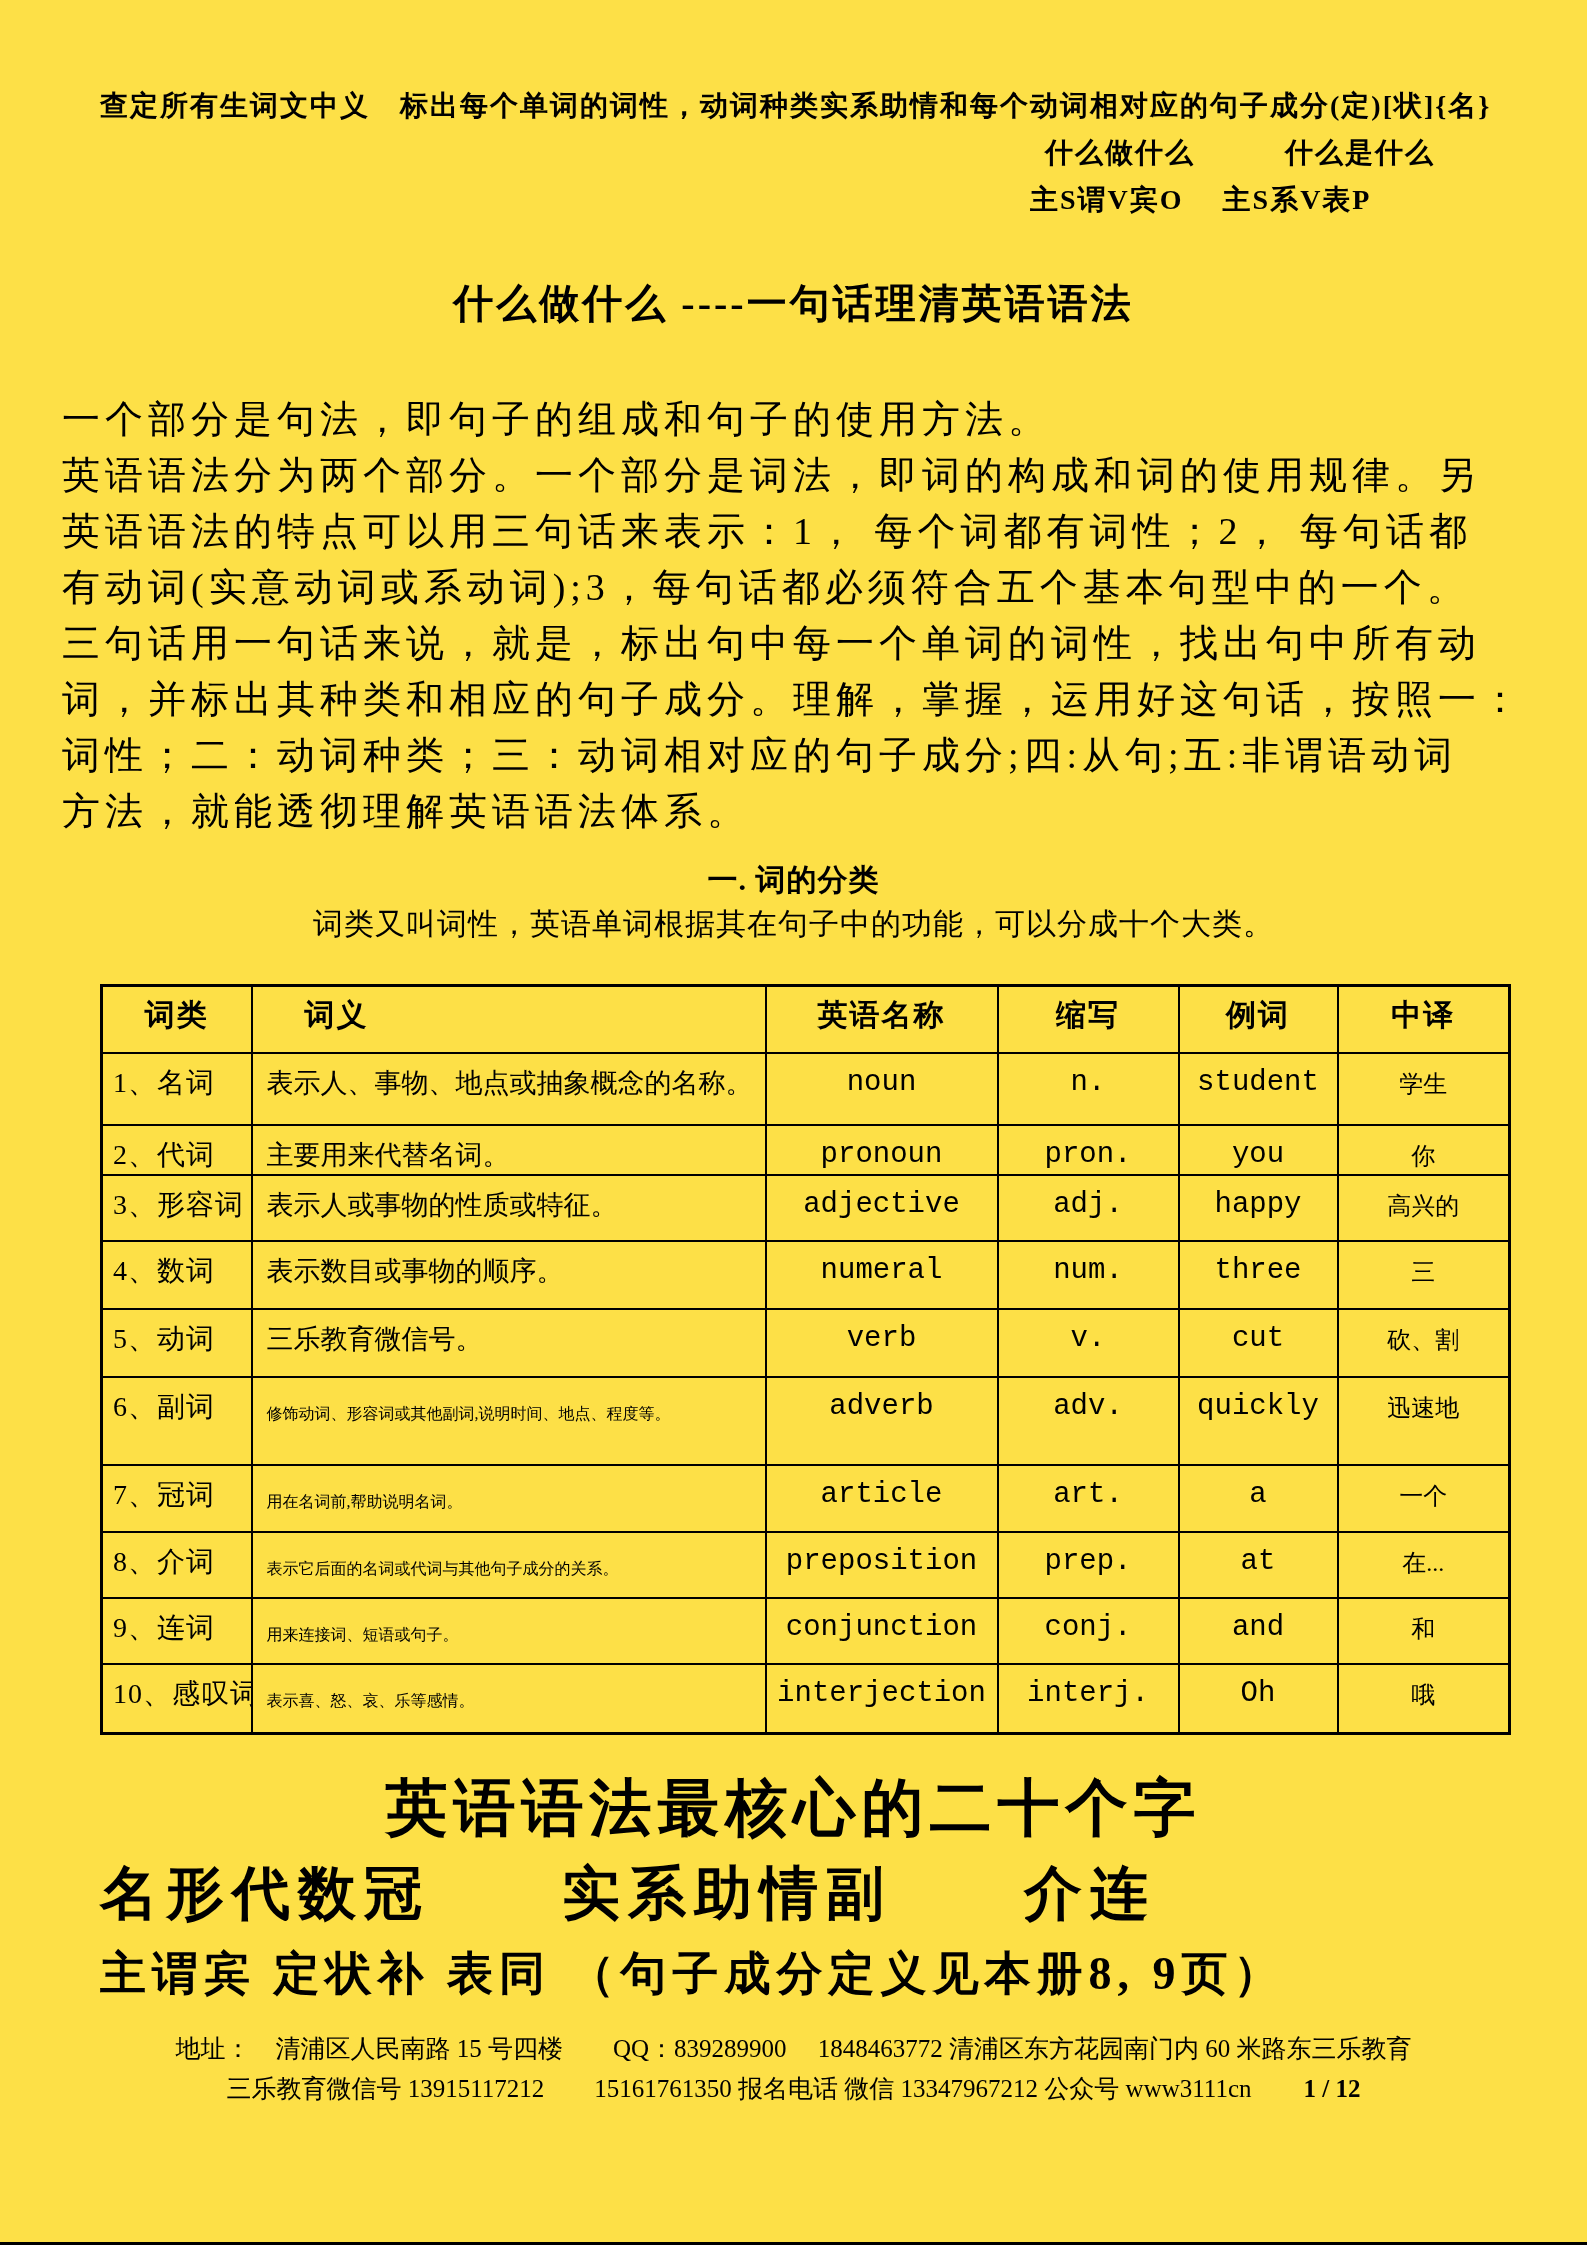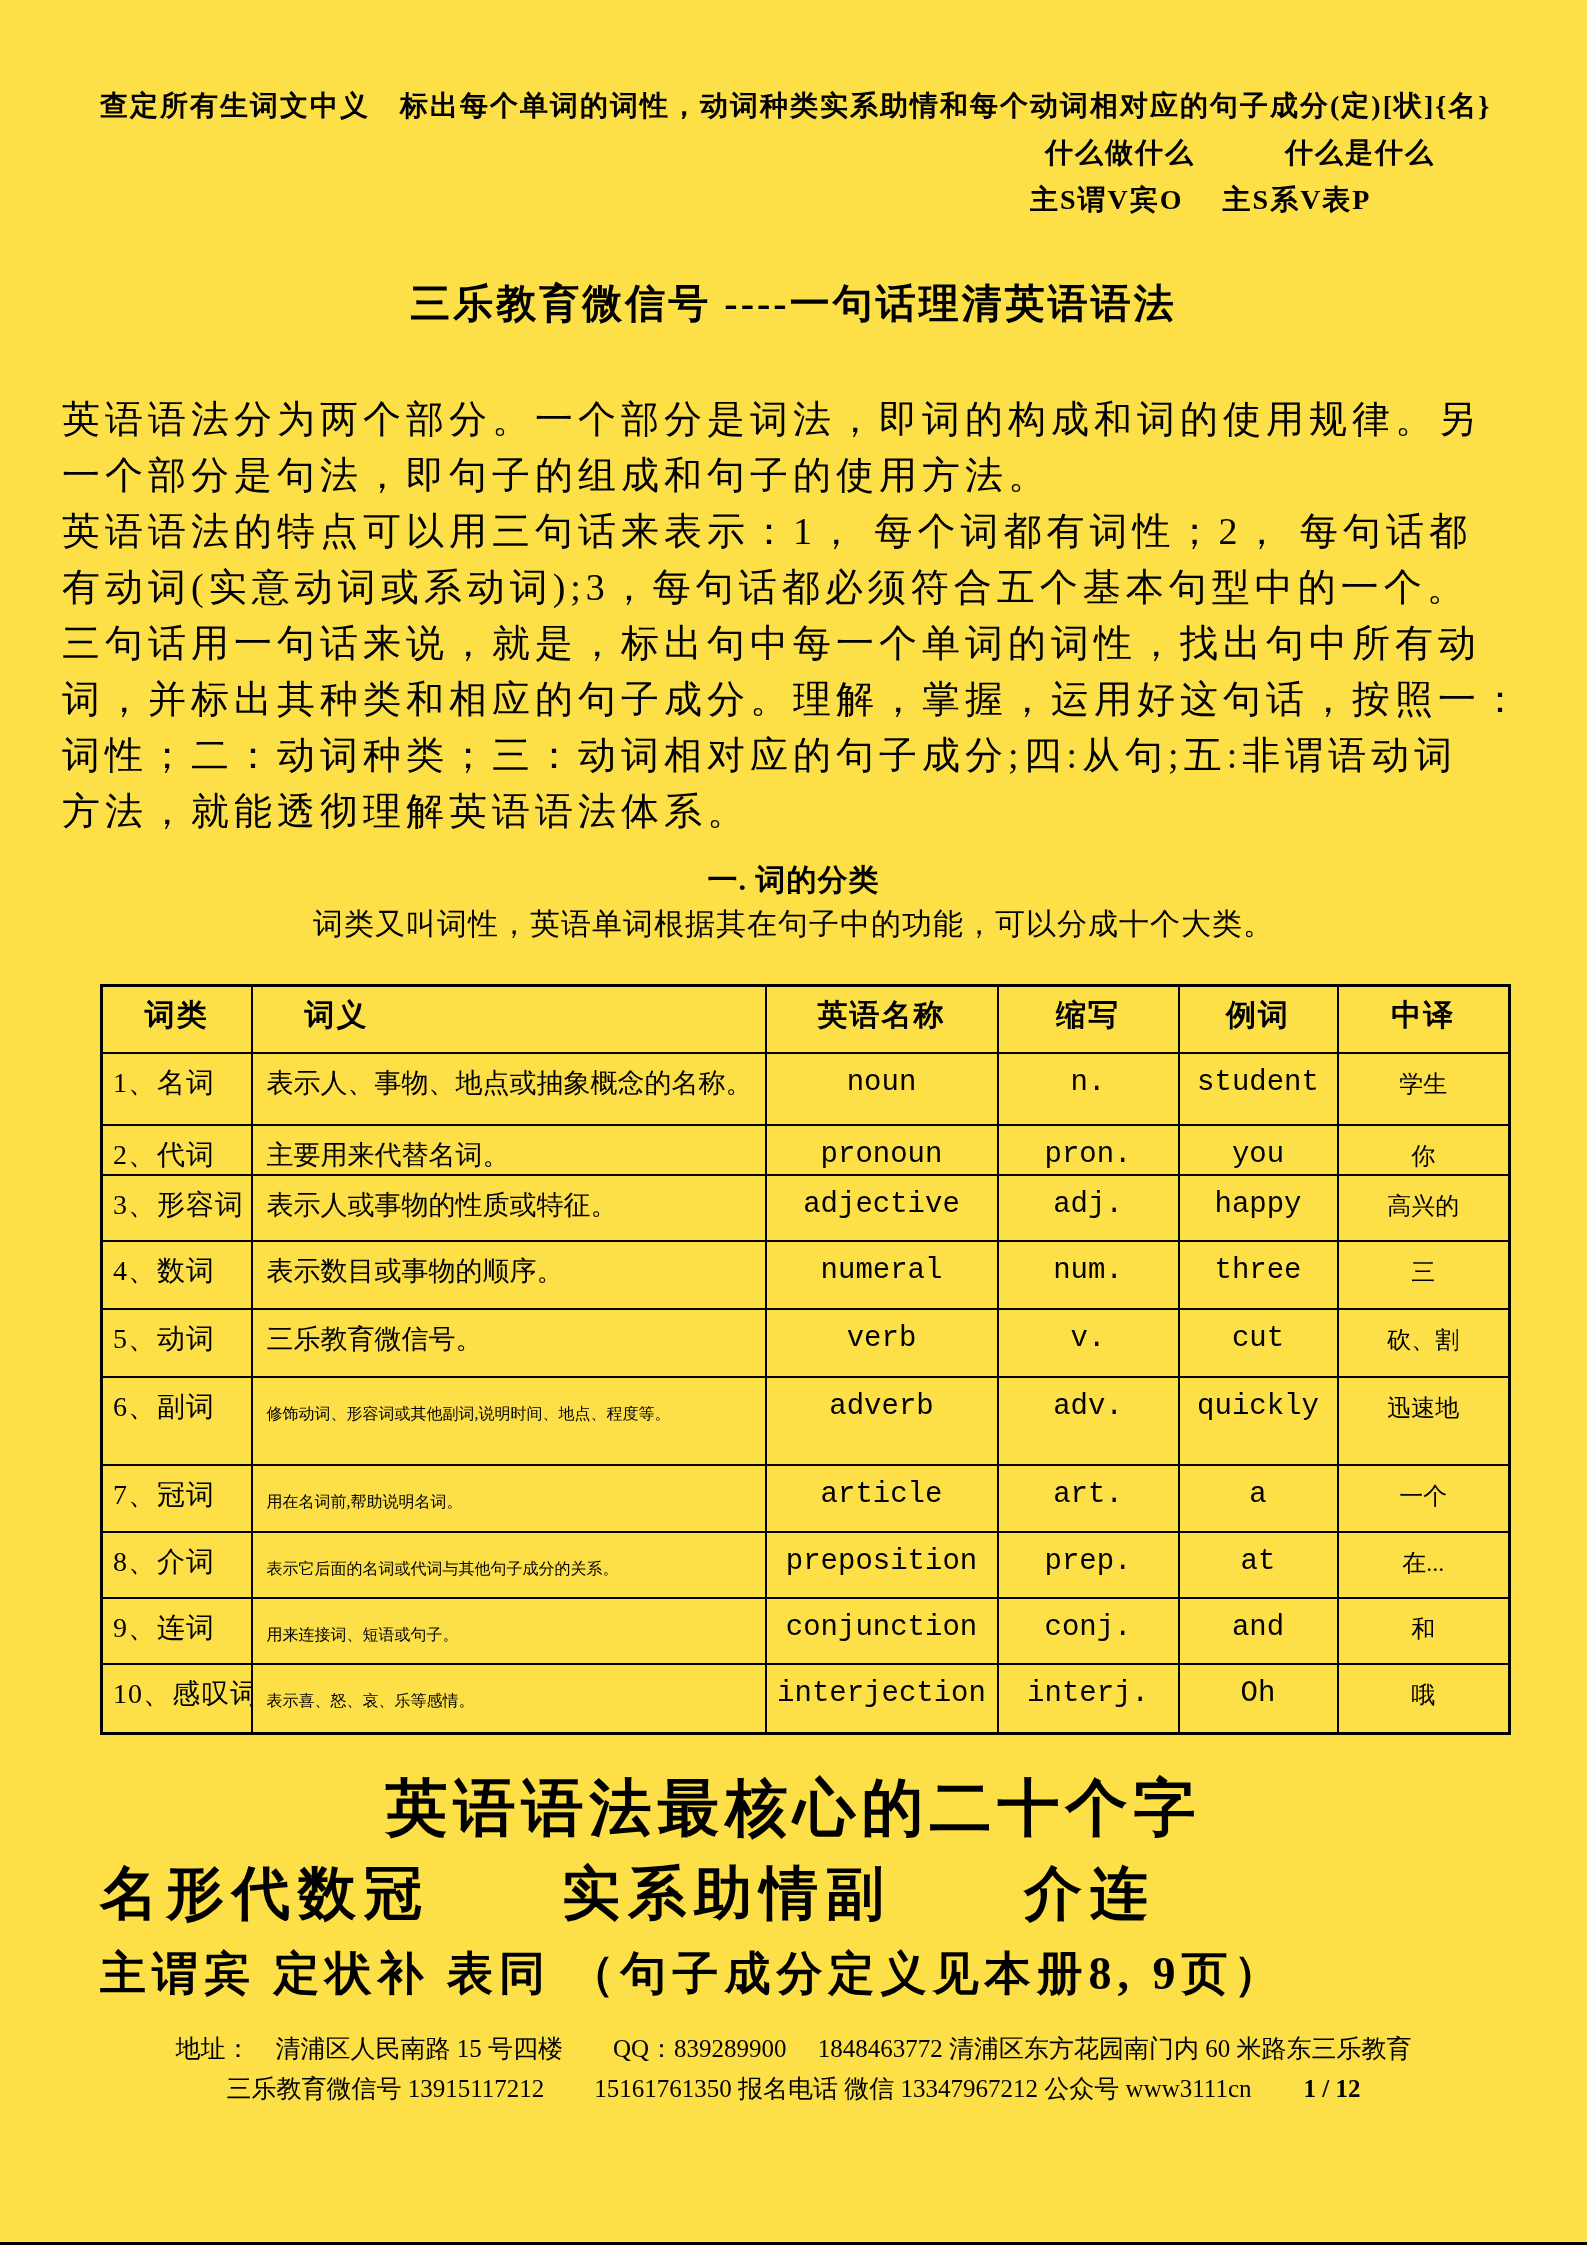--- a/index.html
+++ b/index.html
@@ -49,25 +49,25 @@
 <body>
 
 <div class="page">
 
   <div class="top-note">
     <div class="l1">查定所有生词文中义　标出每个单词的词性，动词种类实系助情和每个动词相对应的句子成分(定)[状]{名}</div>
     <div class="l2">什么做什么　　　什么是什么</div>
     <div class="l3">主S谓V宾O　 主S系V表P</div>
   </div>
 
-  <div class="doc-title">三乐教育微信号 ----一句话理清英语语法</div>
+  <div class="doc-title">什么做什么 ----一句话理清英语语法</div>
 
   <div class="intro">
+    <div>一个部分是句法，即句子的组成和句子的使用方法。</div>
     <div>英语语法分为两个部分。一个部分是词法，即词的构成和词的使用规律。另</div>
-    <div>一个部分是句法，即句子的组成和句子的使用方法。</div>
     <div>英语语法的特点可以用三句话来表示：1， 每个词都有词性；2， 每句话都</div>
     <div>有动词(实意动词或系动词);3，每句话都必须符合五个基本句型中的一个。</div>
     <div>三句话用一句话来说，就是，标出句中每一个单词的词性，找出句中所有动</div>
     <div>词，并标出其种类和相应的句子成分。理解，掌握，运用好这句话，按照一：</div>
     <div>词性；二：动词种类；三：动词相对应的句子成分;四:从句;五:非谓语动词</div>
     <div>方法，就能透彻理解英语语法体系。</div>
   </div>
 
   <div class="sec-head">一. 词的分类</div>
   <div class="sec-sub">词类又叫词性，英语单词根据其在句子中的功能，可以分成十个大类。</div>

